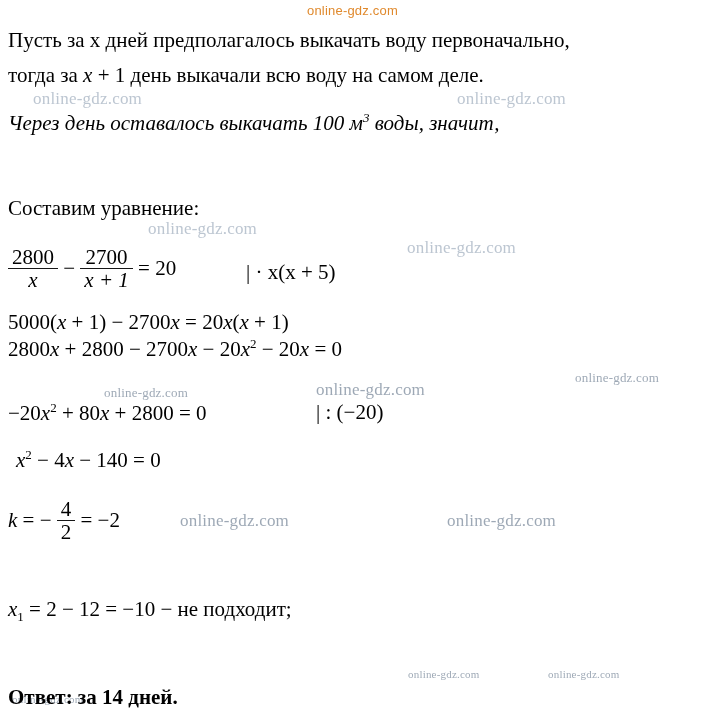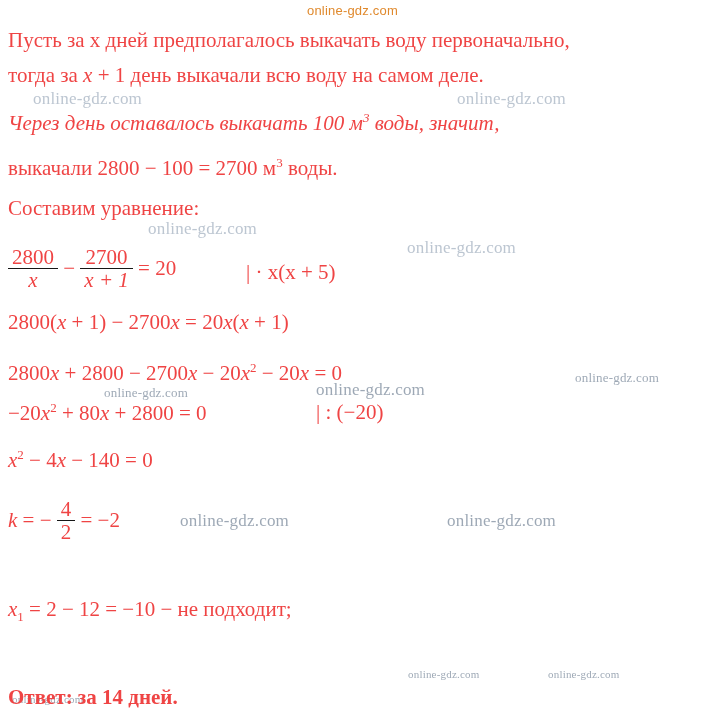--- a/index.html
+++ b/index.html
@@ -18,21 +18,21 @@
   .page {
     position: relative;
     width: 728px;
     height: 669px;
     padding-left: 6px;
   }
   .line {
     position: absolute;
     font-family: "Liberation Serif", serif;
     font-size: 21px;
-    color: #ef4444;
+    color: #000000;
     white-space: nowrap;
   }
   .it { font-style: italic; }
   .sup {
     font-size: 13px;
     vertical-align: super;
   }
   .sub {
     font-size: 13px;
     vertical-align: sub;
@@ -100,54 +100,51 @@
   <div class="line" style="left:8px; top:28px;">Пусть за x дней предполагалось выкачать воду первоначально,</div>
 
   <div class="line" style="left:8px; top:63px;">
     <span>тогда за </span><span class="it">x</span><span> + 1 день выкачали всю воду на самом деле.</span>
   </div>
 
   <div class="line" style="left:8px; top:110px;font-style:italic;">
     <span>Через день оставалось выкачать 100 м</span><span class="sup">3</span><span> воды, значит,</span>
   </div>
 
-  <div class="line" style="left:8px; top:155px;">
-    <span>выкачали 2800 − 100 = 2700 м</span><span class="sup">3</span><span> воды.</span>
-  </div>
 
   <div class="line" style="left:8px; top:196px;">Составим уравнение:</div>
 
   <div class="line" style="left:8px; top:248px;">
     <span class="frac">
       <span class="num">2800</span>
       <span class="den it">x</span>
     </span>
     <span>−</span>
     <span class="frac">
       <span class="num">2700</span>
       <span class="den it">x + 1</span>
     </span>
     <span>= 20</span>
   </div>
   <div class="line" style="left:246px; top:260px;">| · x(x + 5)</div>
 
   <div class="line" style="left:8px; top:310px;">
-    <span>2800(</span><span class="it">x</span><span> + 1) − 2700</span><span class="it">x</span><span> = 20</span><span class="it">x</span><span>(</span><span class="it">x</span><span> + 1)</span>
+    <span>5000(</span><span class="it">x</span><span> + 1) − 2700</span><span class="it">x</span><span> = 20</span><span class="it">x</span><span>(</span><span class="it">x</span><span> + 1)</span>
   </div>
 
-  <div class="line" style="left:8px; top:360px;">
+  <div class="line" style="left:8px; top:336px;">
     <span>2800</span><span class="it">x</span><span> + 2800 − 2700</span><span class="it">x</span><span> − 20</span><span class="it">x</span><span class="sup">2</span><span> − 20</span><span class="it">x</span><span> = 0</span>
   </div>
 
   <div class="line" style="left:8px; top:400px;">
     <span>−20</span><span class="it">x</span><span class="sup">2</span><span> + 80</span><span class="it">x</span><span> + 2800 = 0</span>
   </div>
   <div class="line" style="left:316px; top:400px;">| : (−20)</div>
 
-  <div class="line" style="left:8px; top:447px;text-align:right;">
+  <div class="line" style="left:16px; top:447px;text-align:right;">
     <span class="it">x</span><span class="sup">2</span><span> − 4</span><span class="it">x</span><span> − 140 = 0</span>
   </div>
 
   <div class="line" style="left:8px; top:500px;">
     <span class="it">k</span>
     <span>= −</span>
     <span class="frac">
       <span class="num">4</span>
       <span class="den">2</span>
     </span>

